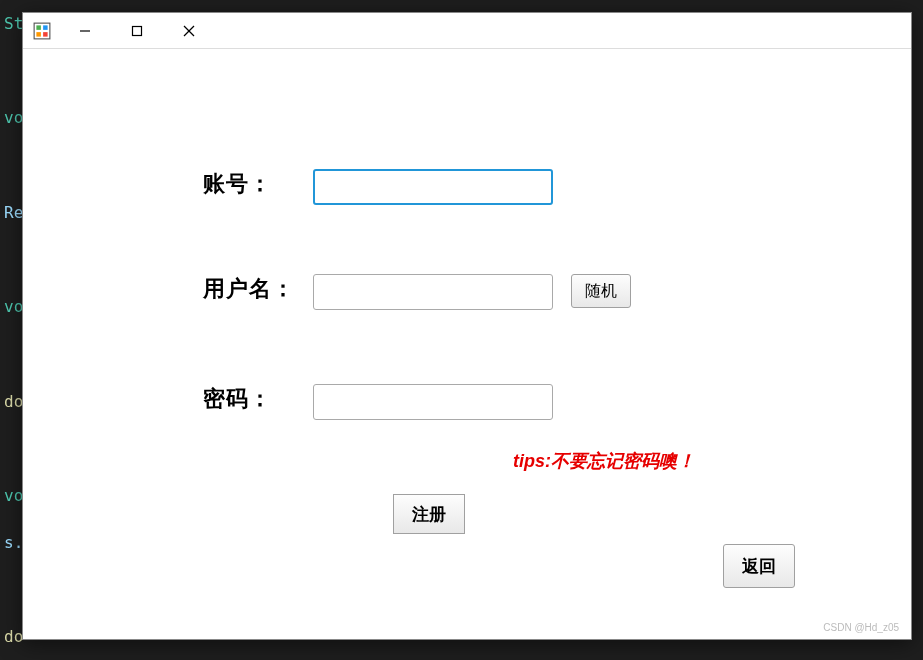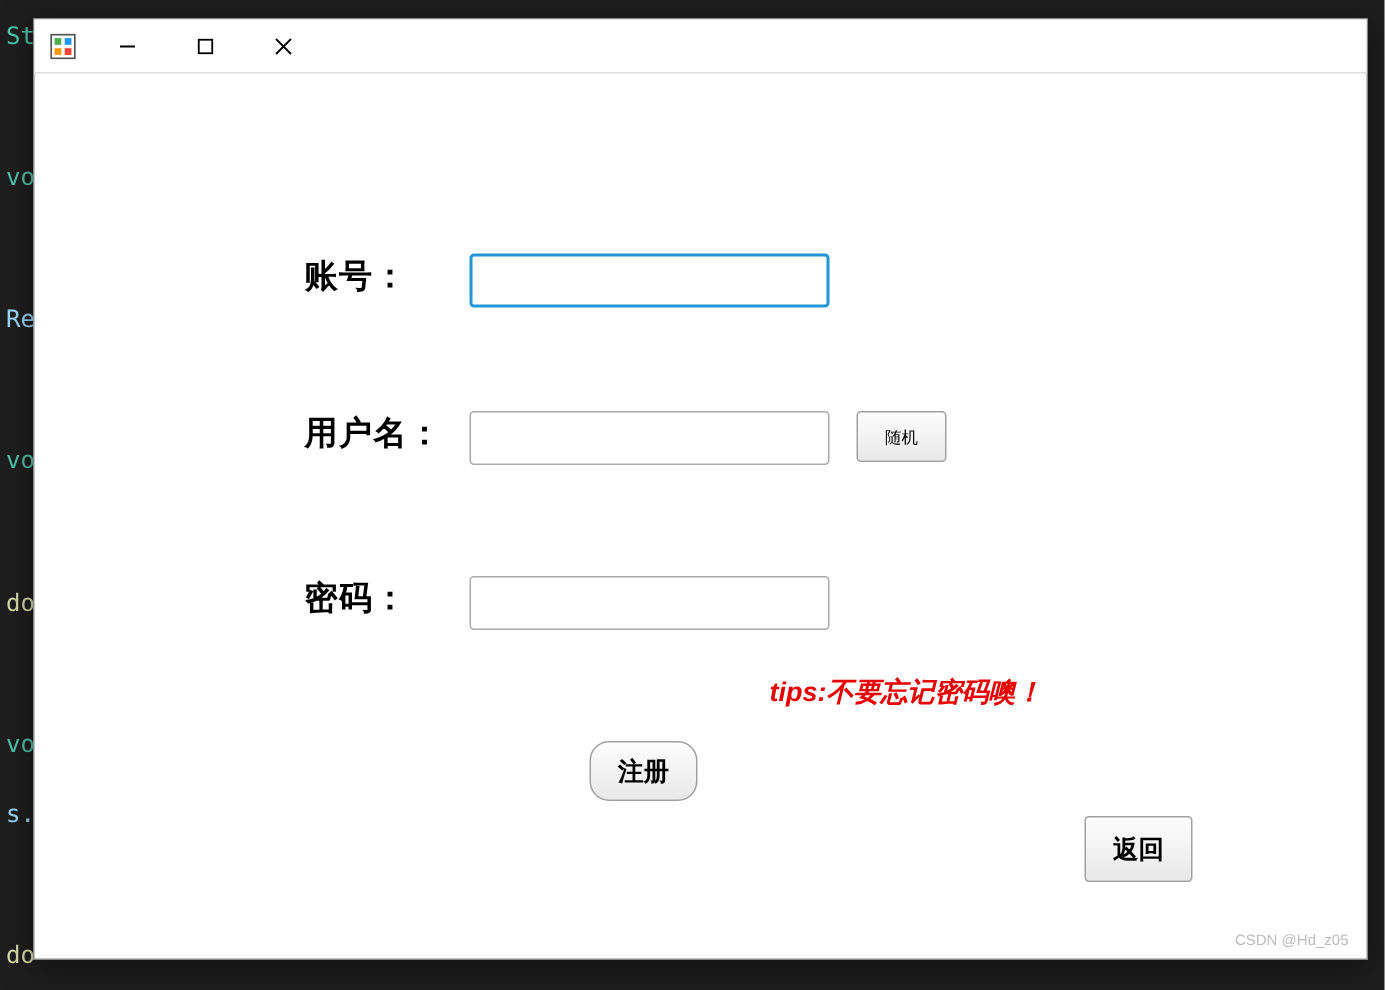--- a/index.html
+++ b/index.html
@@ -111,42 +111,42 @@
       border: 2px solid #2196d8;
       outline: none;
     }
     .small-btn {
       margin-left: 18px;
       width: 60px;
       height: 34px;
       background: linear-gradient(#fdfdfd, #e8e8e8);
       border: 1px solid #a0a0a0;
       border-radius: 3px;
-      font-size: 11px;
+      font-size: 16px;
       cursor: pointer;
       font-family: inherit;
     }
     .tips {
       position: absolute;
       top: 400px;
       left: 490px;
       color: #e60000;
       font-size: 18px;
       font-weight: bold;
       font-style: italic;
     }
     .register-btn {
       position: absolute;
       top: 445px;
       left: 370px;
       width: 72px;
       height: 40px;
       background: linear-gradient(#fdfdfd, #e8e8e8);
       border: 1px solid #a0a0a0;
-      border-radius: 13px;
+      border-radius: 0;
       font-size: 17px;
       font-weight: bold;
       cursor: pointer;
       font-family: inherit;
     }
     .back-btn {
       position: absolute;
       top: 495px;
       left: 700px;
       width: 72px;

